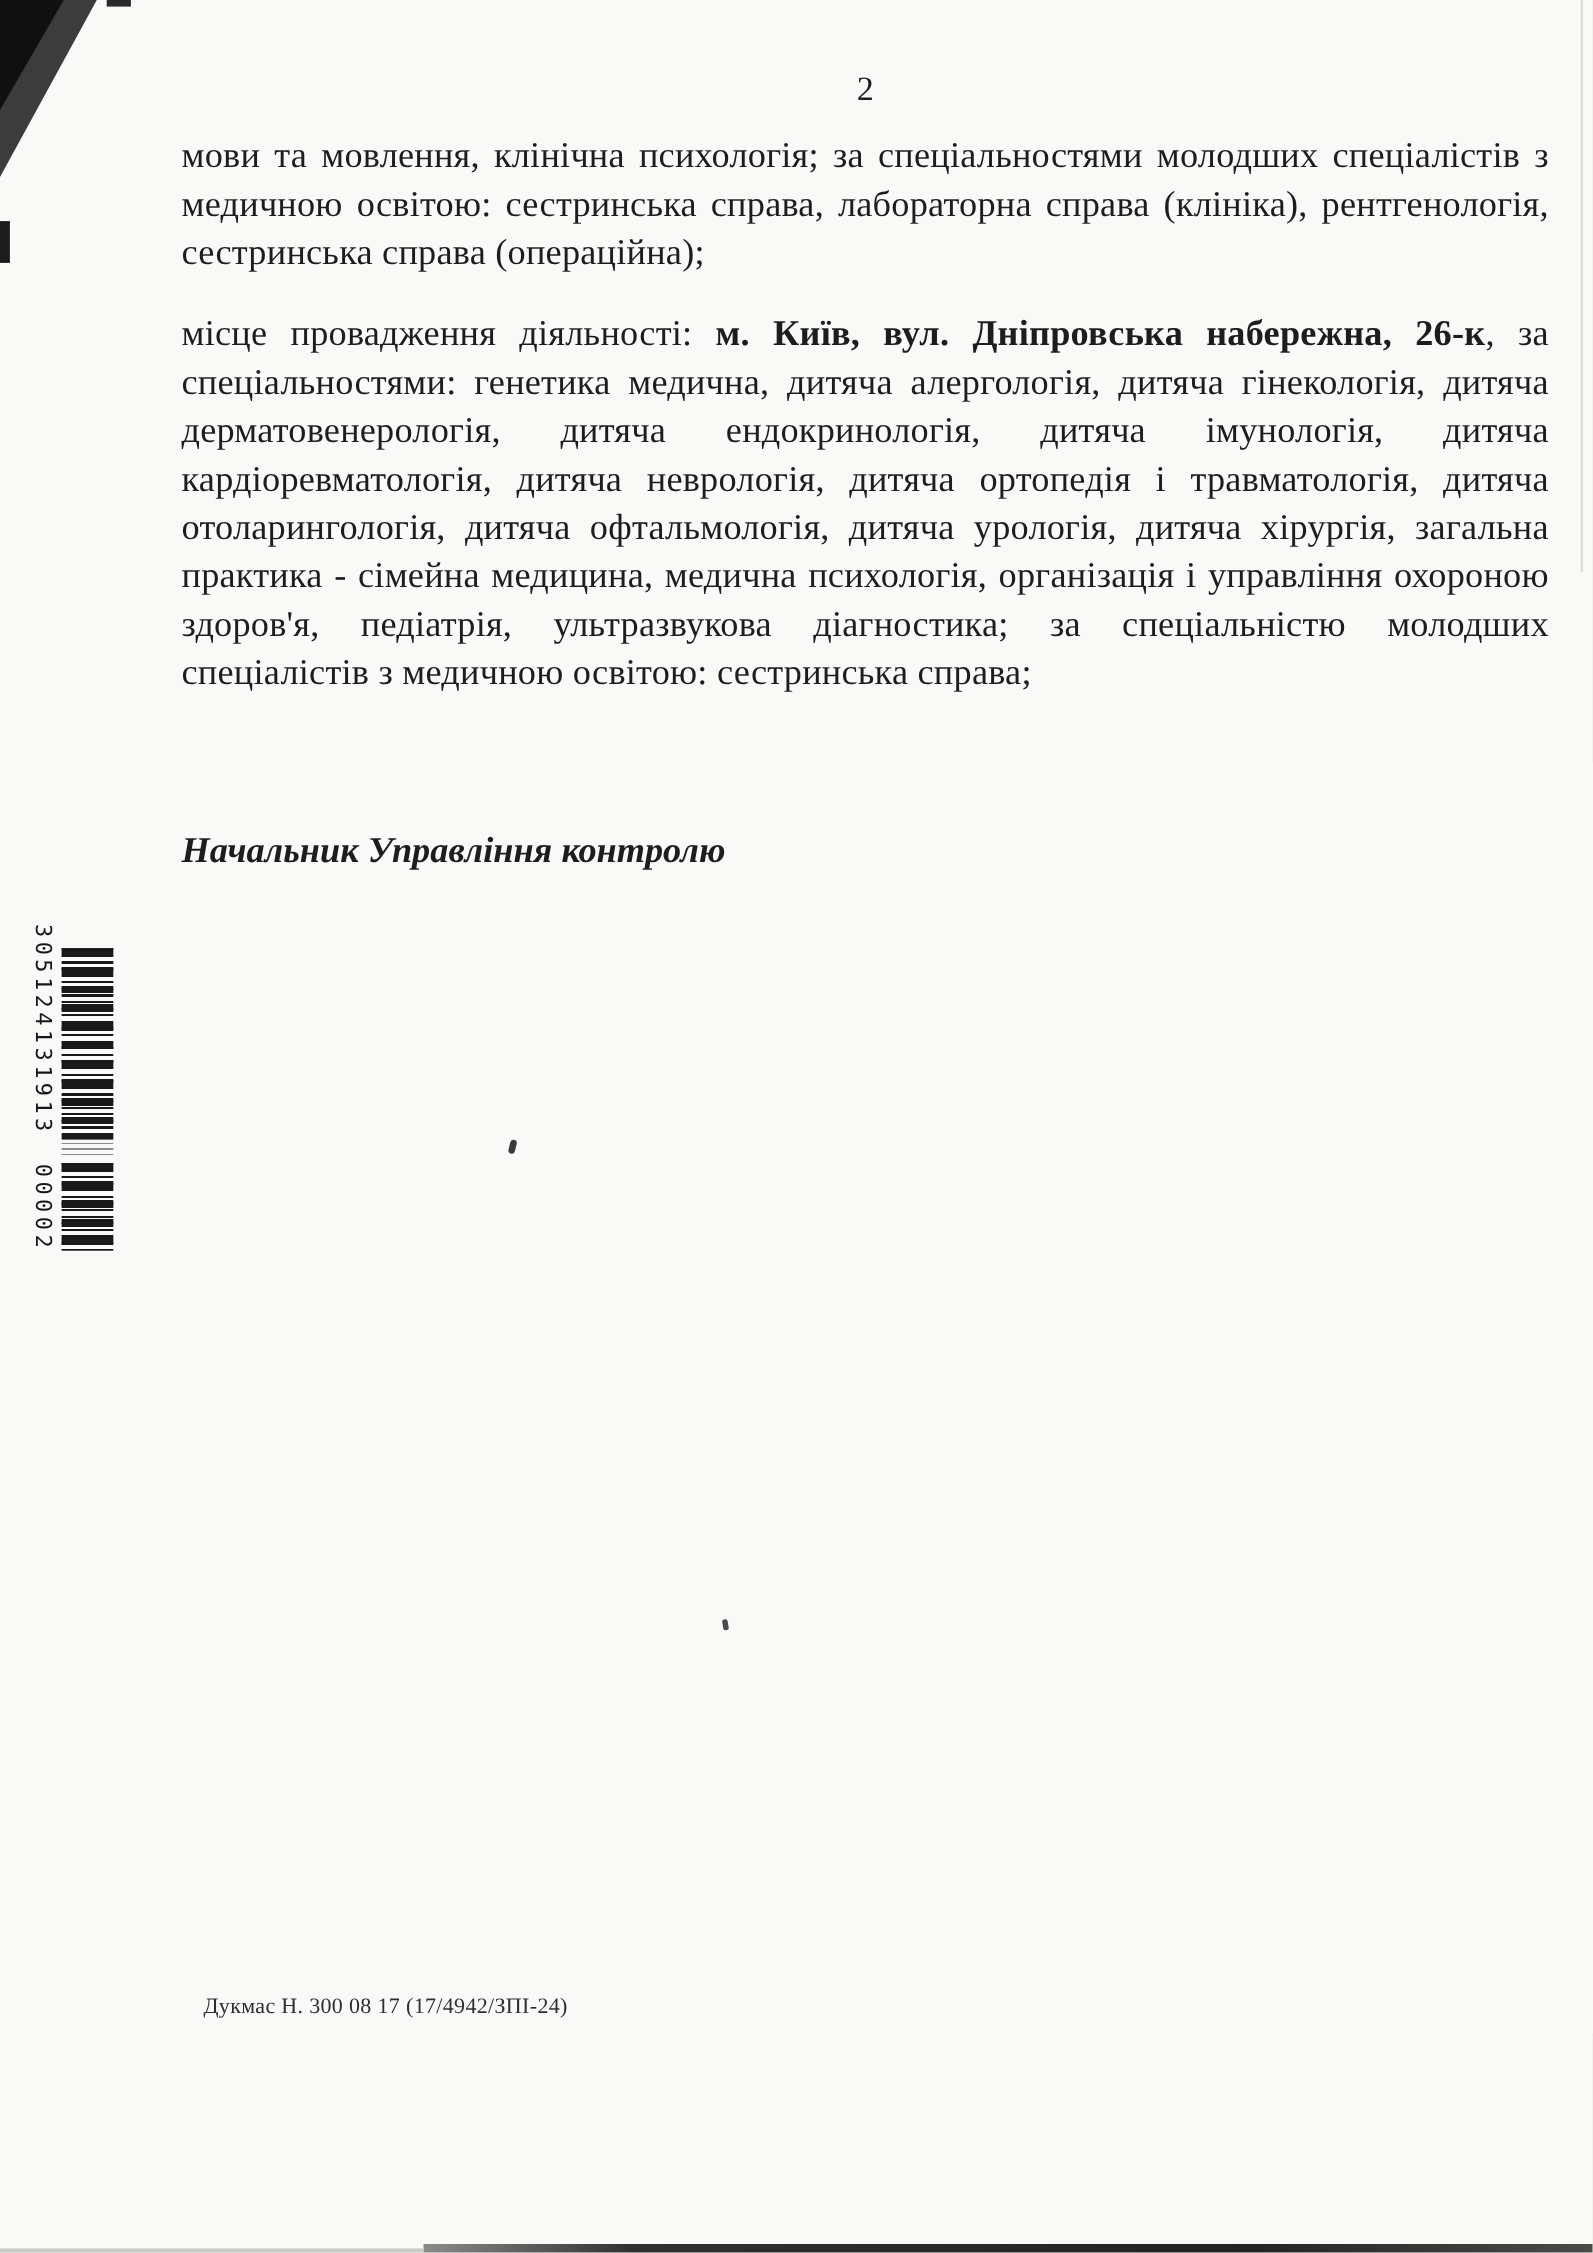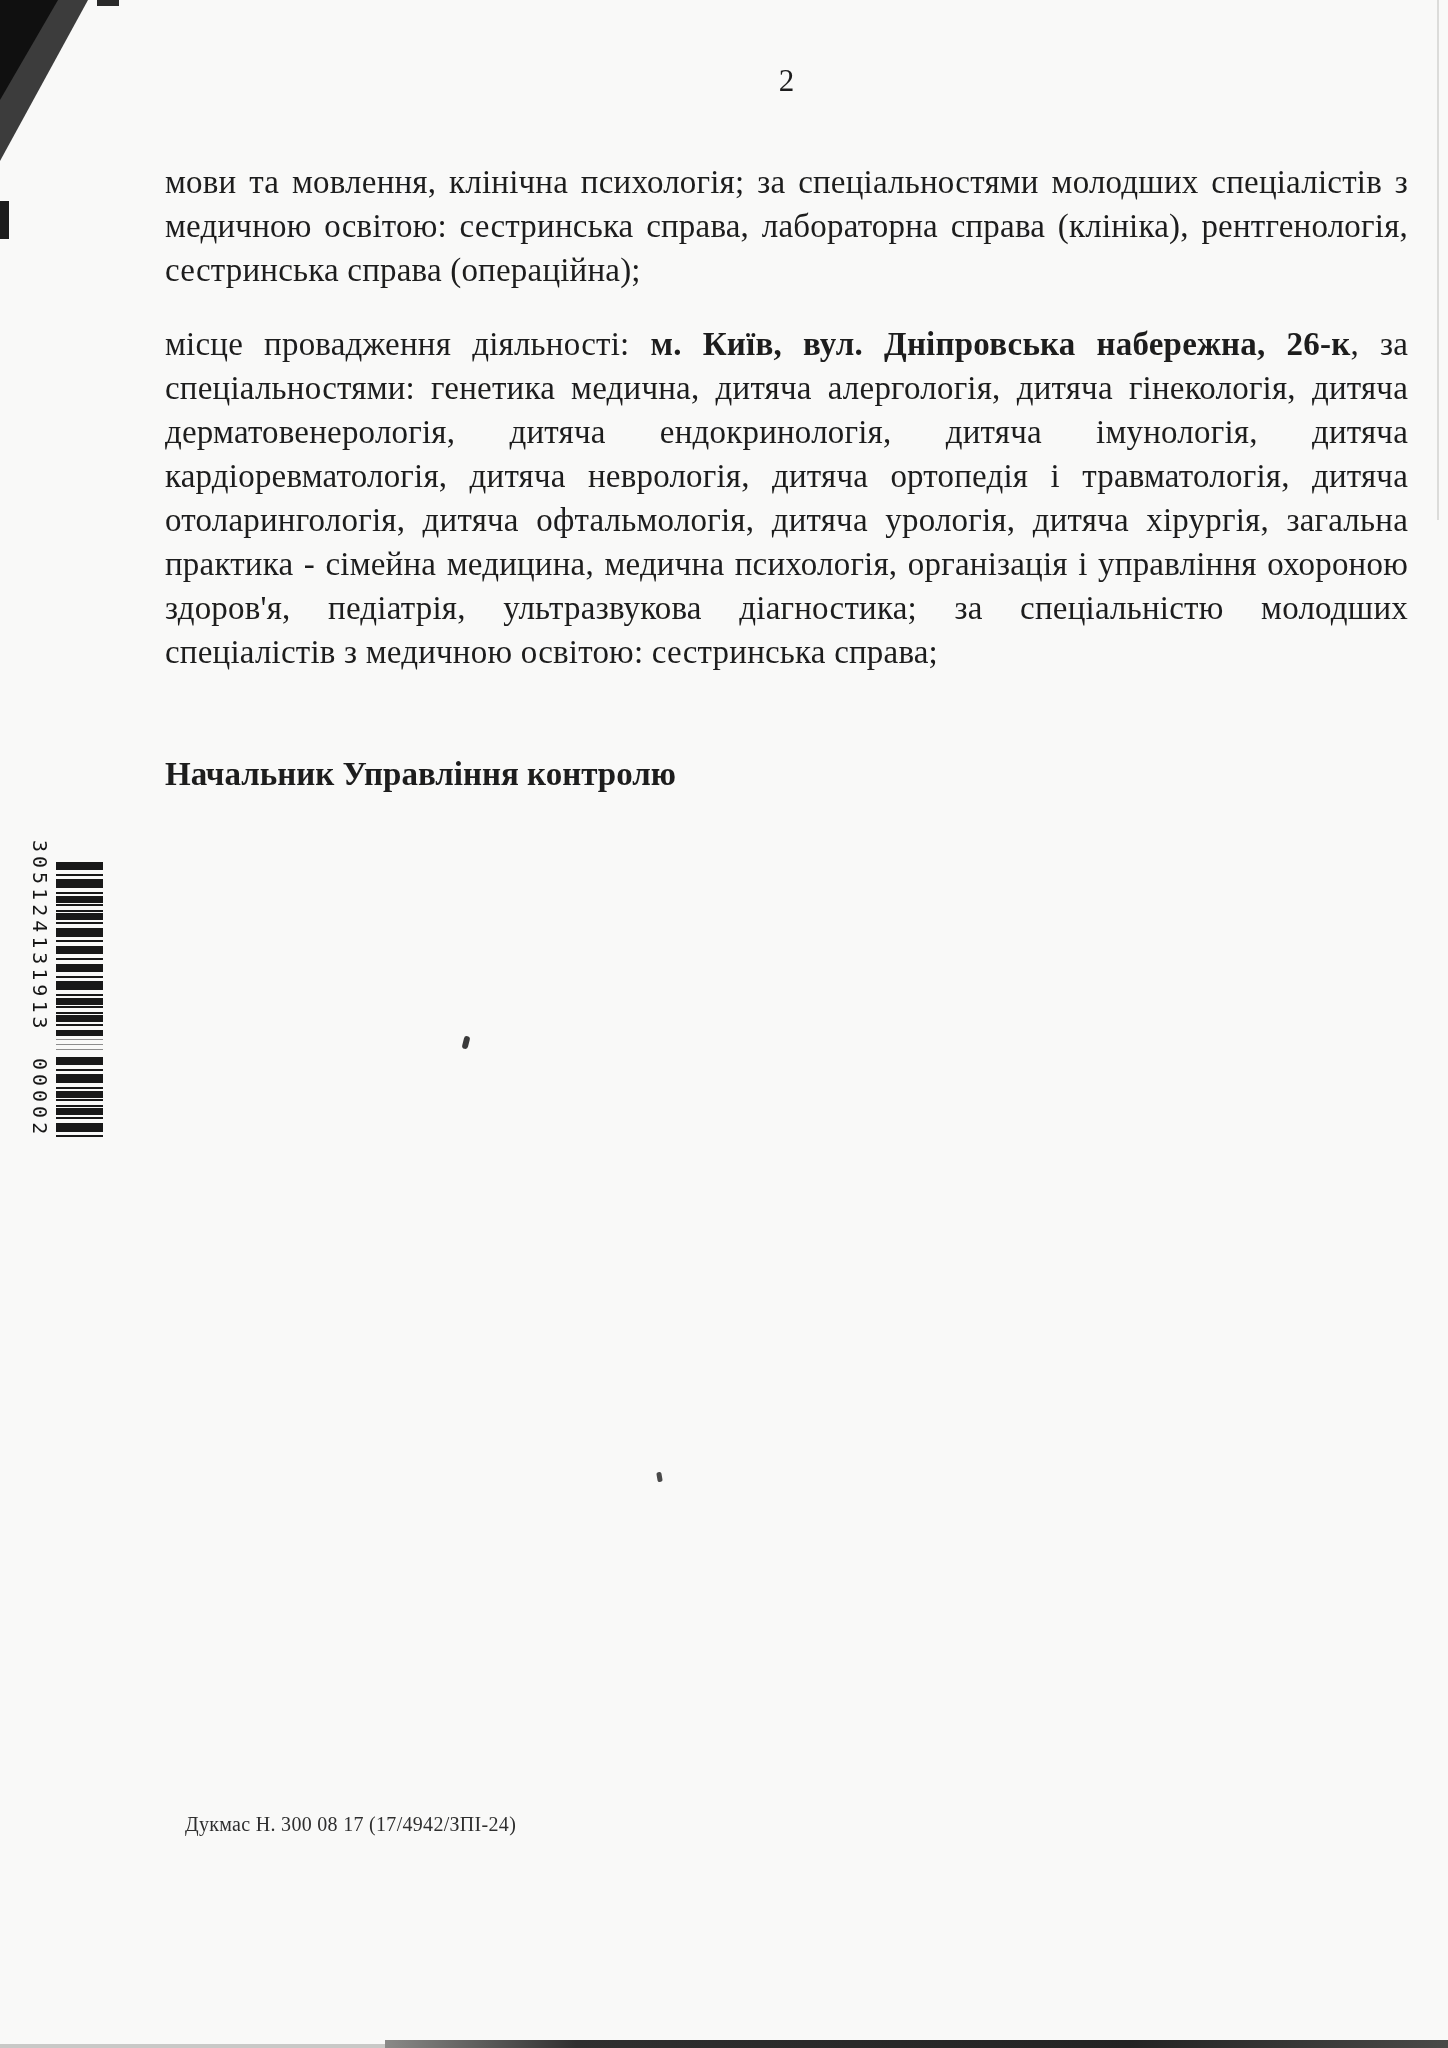--- a/index.html
+++ b/index.html
@@ -27,33 +27,33 @@
     font-size: 31px;
   }
   .body-para {
     position: absolute;
     left: 165px;
     width: 1243px;
     font-size: 33px;
     line-height: 44px;
     text-align: justify;
     letter-spacing: 0.2px;
-    margin-top: 40px;
   }
   .para-1 { top: 120px; }
   .para-2 { top: 282px; }
   .bold { font-weight: bold; }
 
   .sig-title {
     position: absolute;
     left: 165px;
     top: 752px;
     font-size: 33px;
     line-height: 45px;
     font-weight: bold;
+    font-style: italic;
   }
   .sig-name {
     position: absolute;
     left: 1058px;
     top: 794px;
     font-size: 34px;
     font-weight: bold;
     white-space: nowrap;
   }
 

